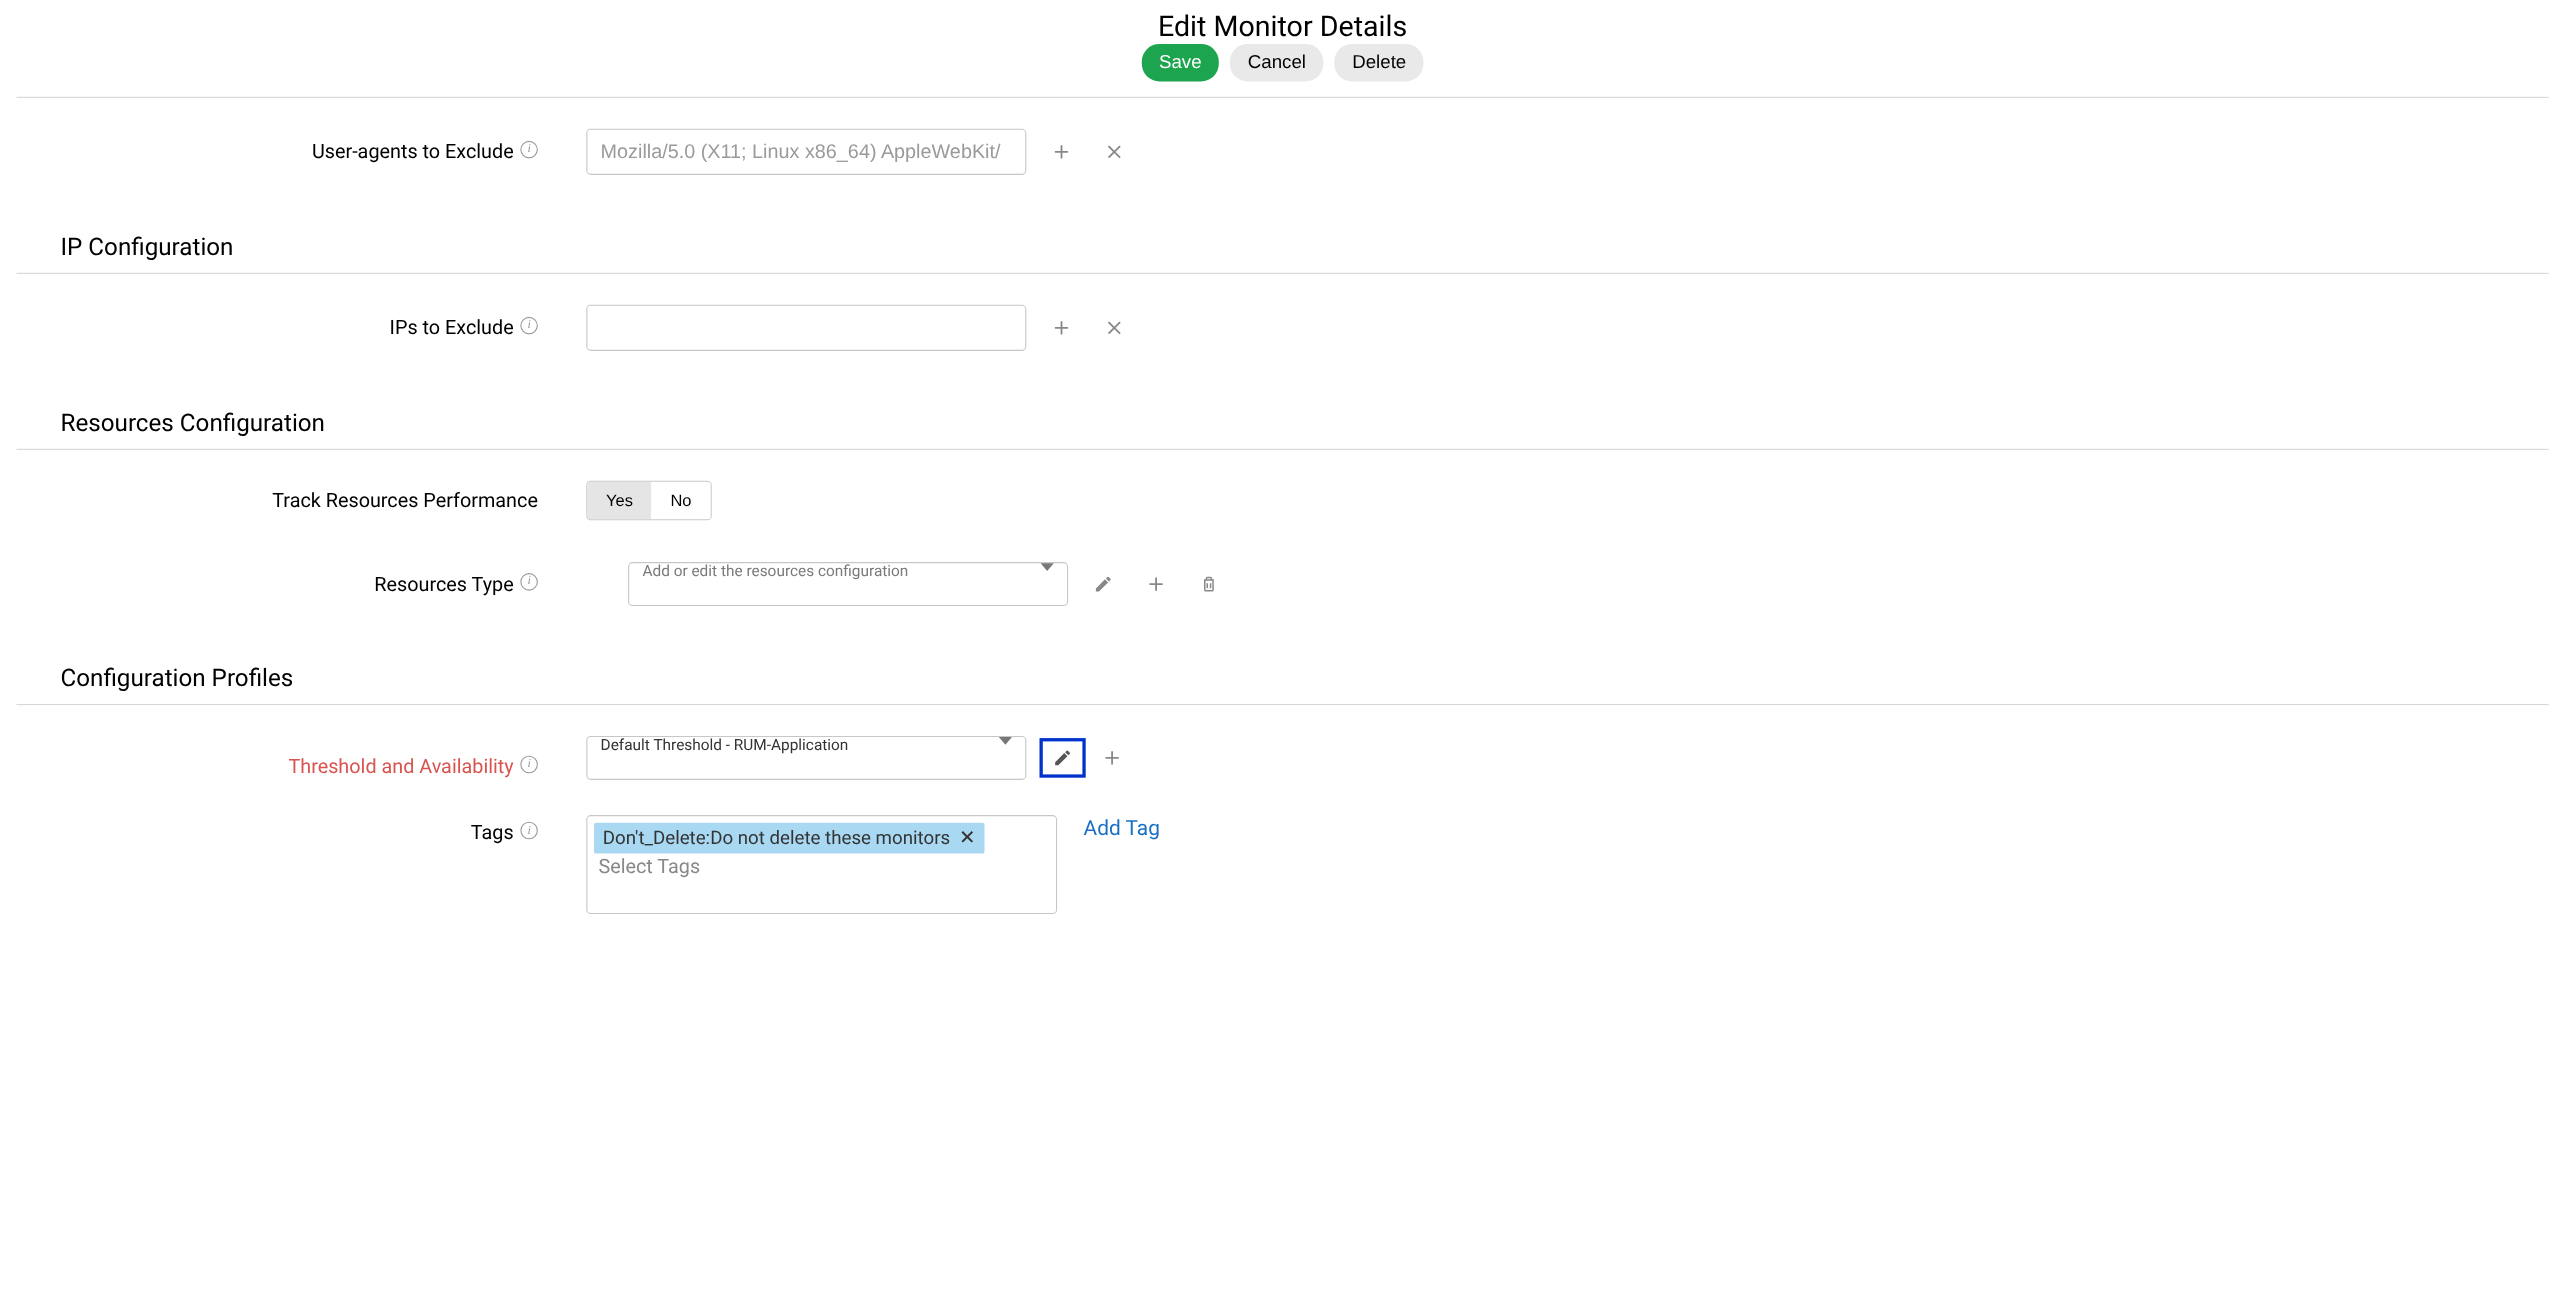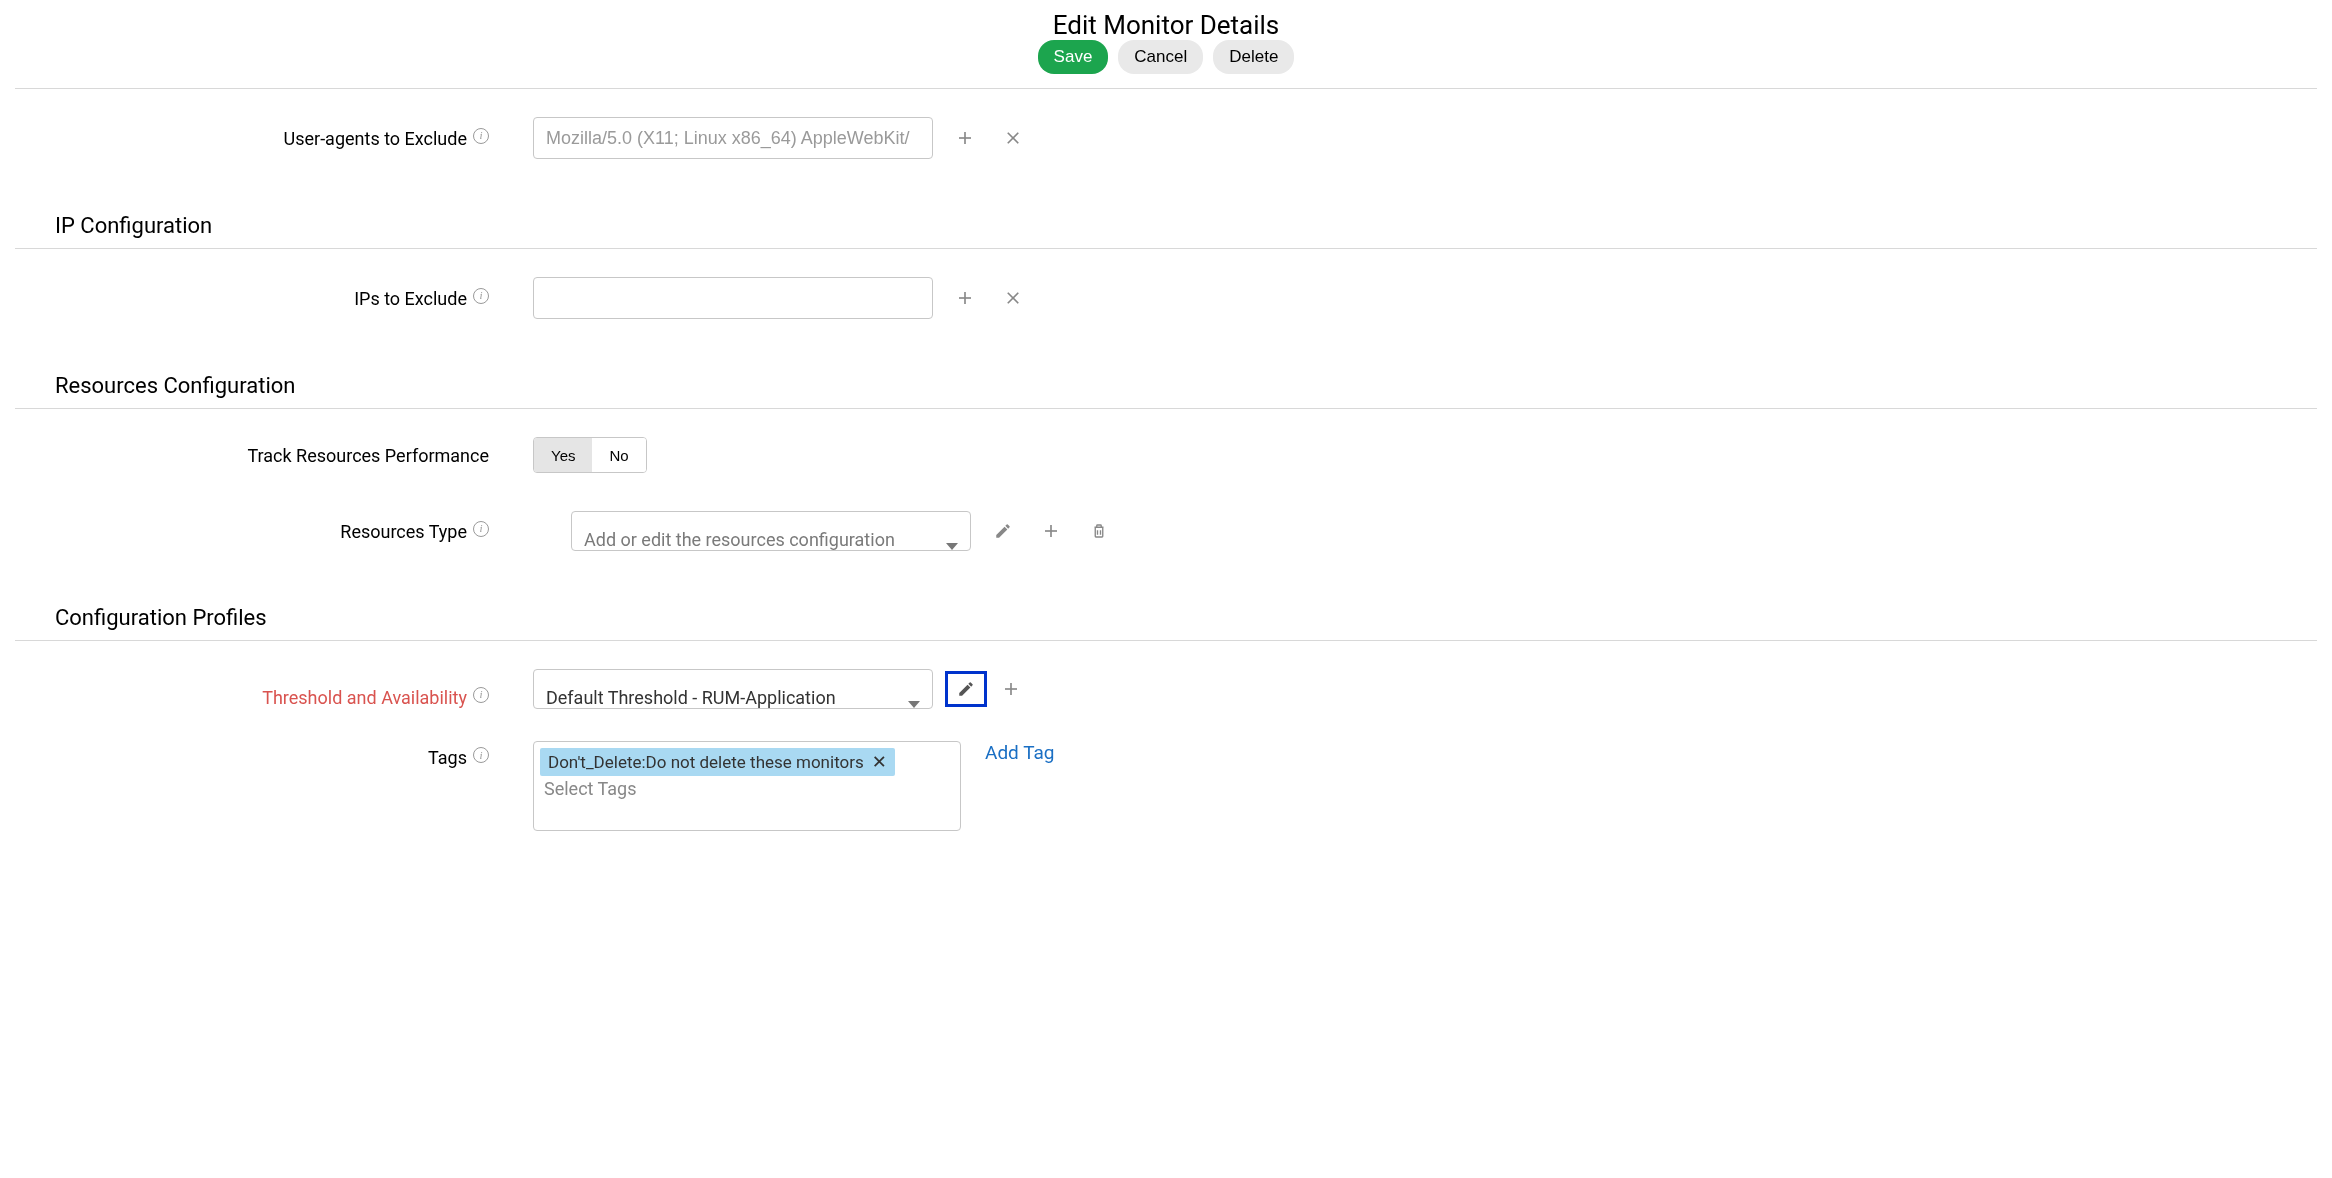--- a/index.html
+++ b/index.html
@@ -91,24 +91,24 @@
     }
     .text-input::placeholder {
       color: #9a9a9a;
     }
     .select-box {
       width: 400px;
       height: 40px;
       border: 1px solid #c7c7c7;
       border-radius: 4px;
       padding: 0 12px;
-      font-size: 18px;
+      font-size: 14px;
       color: #333;
       display: flex;
-      align-items: flex-end;
+      align-items: flex-start;
       justify-content: space-between;
       cursor: pointer;
       background: #fff;
     }
     .select-box.placeholder {
       color: #7a7a7a;
     }
     .info-icon {
       display: inline-flex;
       align-items: center;

